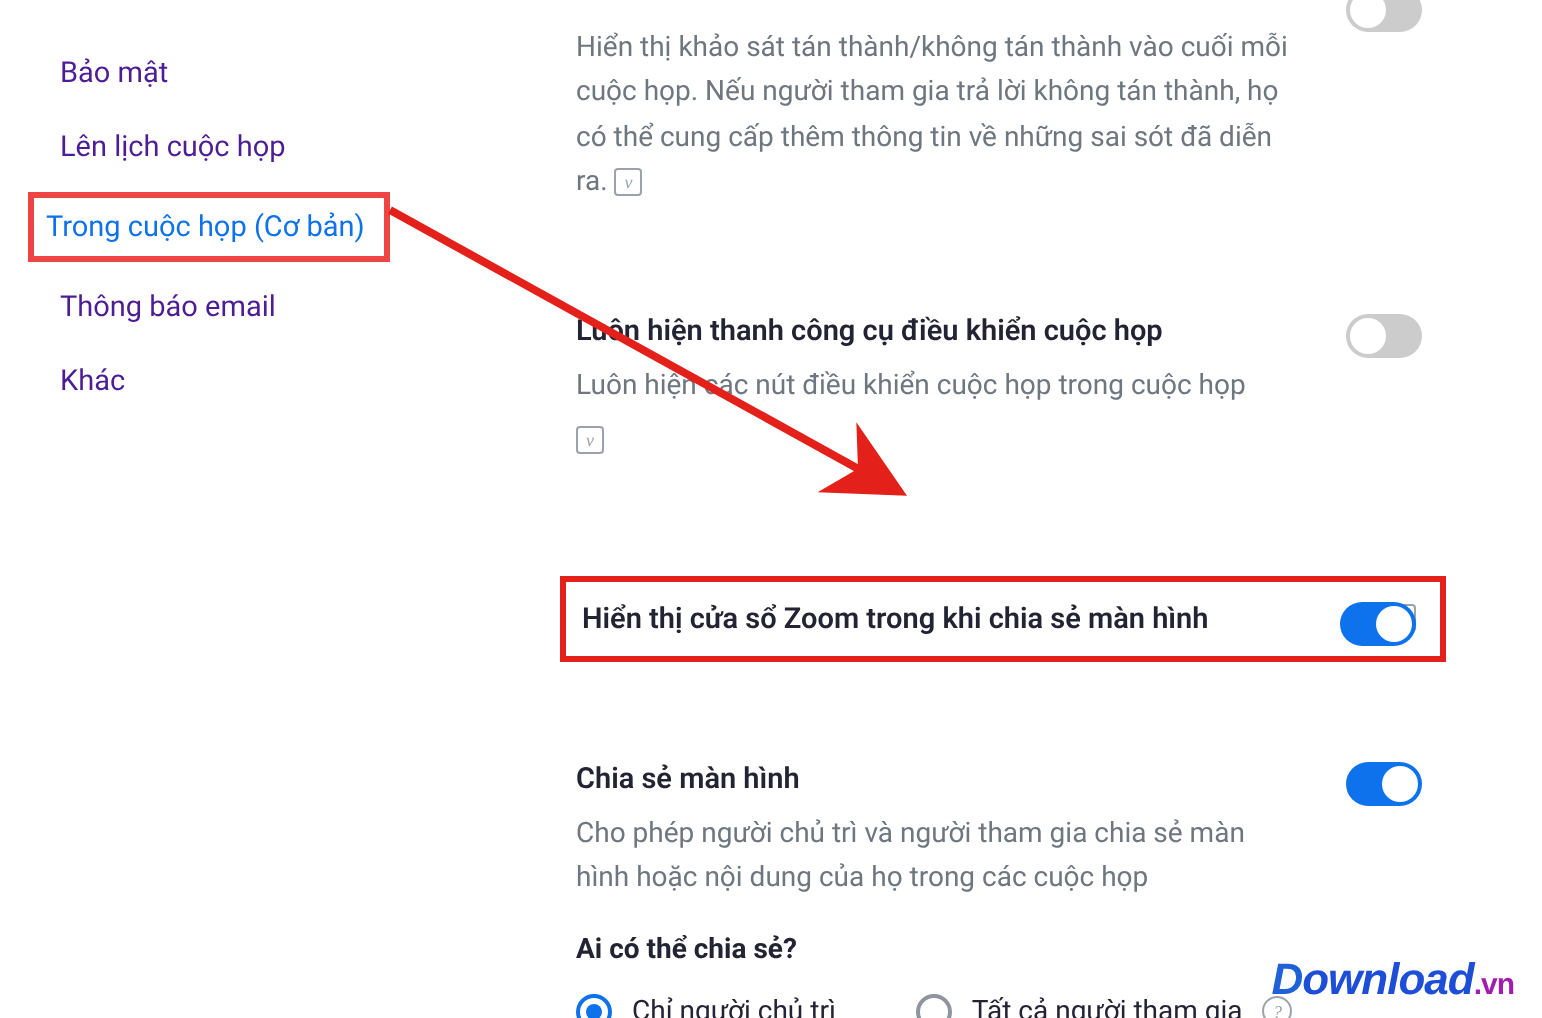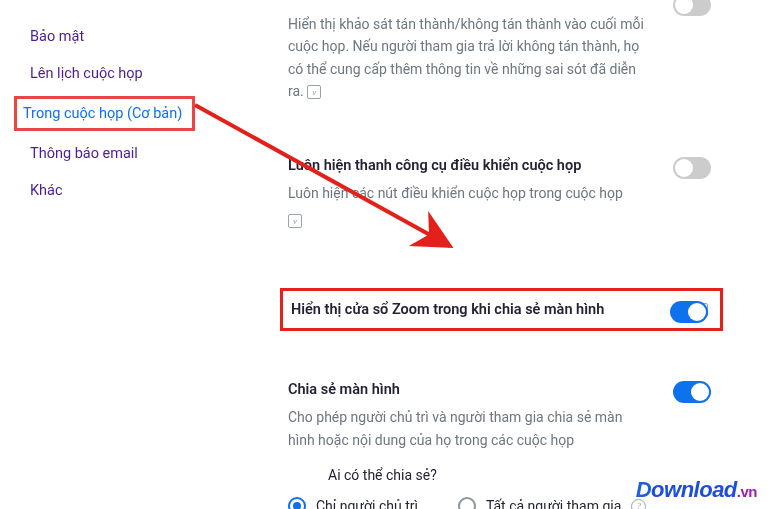--- a/index.html
+++ b/index.html
@@ -101,23 +101,22 @@
   .radio {
     width:18px; height:18px; border:2px solid #8e959e;
     border-radius:50%; position:relative;
   }
   .radio.sel { border-color:#0E72ED; }
   .radio.sel::after {
     content:""; position:absolute; inset:3px;
     background:#0E72ED; border-radius:50%;
   }
   .subhead {
-    font-weight:400; font-size:14px; color:#232333;
+    font-weight:700; font-size:14px; color:#232333;
     margin-top:16px;
-    margin-left:40px;
   }
   svg.arrow { position:absolute; left:0; top:0; pointer-events:none; }
   .watermark {
     position:absolute; bottom:6px; right:14px;
     font-family: Arial, sans-serif;
     font-weight:900; font-style:italic;
     font-size:22px; letter-spacing:-0.5px;
     pointer-events:none;
   }
   .watermark .d { color:#1f61d6; }

